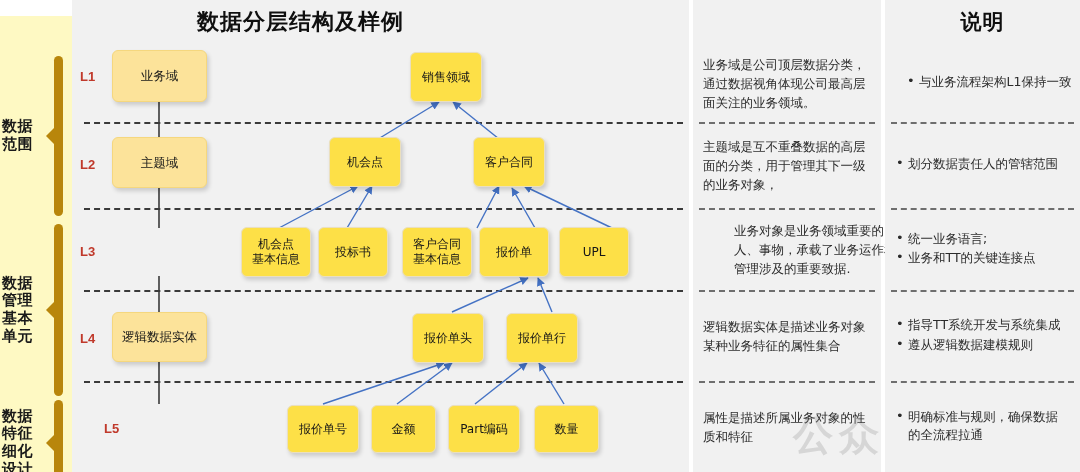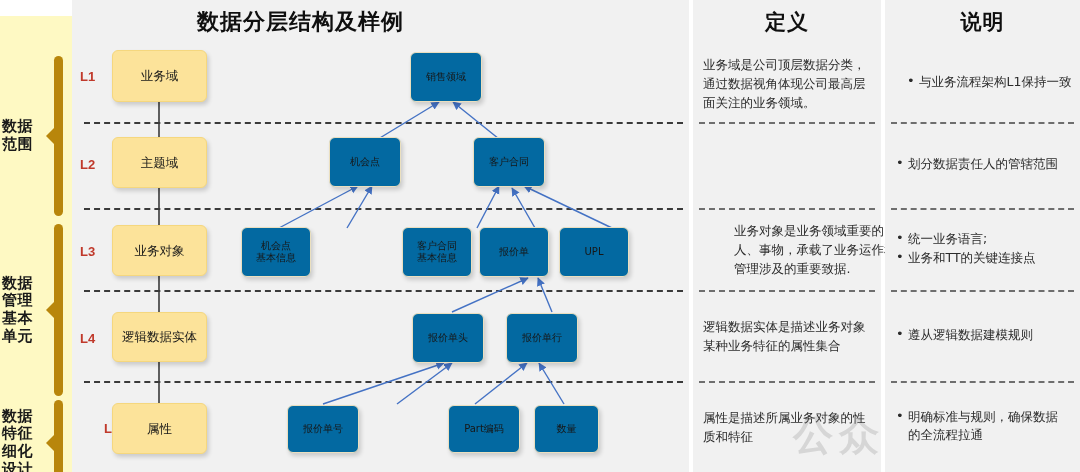--- a/index.html
+++ b/index.html
@@ -84,23 +84,23 @@
     font-size:12.5px;color:#171717;
     line-height:1.25;
     box-sizing:border-box;
     padding:2px 3px;
   }
   .box.main{
     background:#FCE39A;
     border:1px solid #F5D77E;
   }
   .box.leaf{
-    background:#0369a1;
+    background:#fde047;
     border:1px solid #EADFBF;
-    font-size:10px;
+    font-size:12px;
   }
 
   
   #wires{position:absolute;left:0;top:0;width:617px;height:472px;pointer-events:none;}
 
   
   .cell{
     position:absolute;left:0;width:100%;
     box-sizing:border-box;
     padding:0 10px;
@@ -221,55 +221,57 @@
     </svg>
 
     <div class="ltag" style="left:8px;top:69px;">L1</div>
     <div class="ltag" style="left:8px;top:157px;">L2</div>
     <div class="ltag" style="left:8px;top:244px;">L3</div>
     <div class="ltag" style="left:8px;top:331px;">L4</div>
     <div class="ltag" style="left:8px;top:421px;padding-left:24px;">L5</div>
 
     <div class="box main" style="left:40px;top:50px;width:95px;height:52px;">业务域</div>
     <div class="box main" style="left:40px;top:137px;width:95px;height:51px;">主题域</div>
-    <div class="box main" style="left:40px;top:225px;width:95px;height:51px;">业务对象</div>
     <div class="box main" style="left:40px;top:312px;width:95px;height:50px;">逻辑数据实体</div>
-    <div class="box main" style="left:40px;top:403px;width:95px;height:51px;">属性</div>
 
     <div class="box leaf" style="left:338px;top:52px;width:72px;height:50px;white-space:pre-line;">销售领域</div>
 
     <div class="box leaf" style="left:257px;top:137px;width:72px;height:50px;white-space:pre-line;">机会点</div>
     <div class="box leaf" style="left:401px;top:137px;width:72px;height:50px;white-space:pre-line;">客户合同</div>
 
     <div class="box leaf" style="left:169px;top:227px;width:70px;height:50px;white-space:pre-line;">机会点
 基本信息</div>
+    <div class="box leaf" style="left:246px;top:227px;width:70px;height:50px;white-space:pre-line;">投标书</div>
     <div class="box leaf" style="left:330px;top:227px;width:70px;height:50px;white-space:pre-line;">客户合同
 基本信息</div>
     <div class="box leaf" style="left:407px;top:227px;width:70px;height:50px;white-space:pre-line;">报价单</div>
     <div class="box leaf" style="left:487px;top:227px;width:70px;height:50px;white-space:pre-line;">UPL</div>
 
     <div class="box leaf" style="left:340px;top:313px;width:72px;height:50px;white-space:pre-line;">报价单头</div>
     <div class="box leaf" style="left:434px;top:313px;width:72px;height:50px;white-space:pre-line;">报价单行</div>
 
     <div class="box leaf" style="left:215px;top:405px;width:72px;height:48px;white-space:pre-line;">报价单号</div>
+    <div class="box leaf" style="left:299px;top:405px;width:65px;height:48px;white-space:pre-line;">金额</div>
     <div class="box leaf" style="left:376px;top:405px;width:72px;height:48px;white-space:pre-line;">Part编码</div>
     <div class="box leaf" style="left:462px;top:405px;width:65px;height:48px;white-space:pre-line;">数量</div>
   </div>
 
   <div class="panel" id="col-def">
-    <div class="col-head">定义</div>
 
     <div class="dash-soft" style="top:122px;"></div>
     <div class="dash-soft" style="top:208px;"></div>
     <div class="dash-soft" style="top:290px;"></div>
     <div class="dash-soft" style="top:381px;"></div>
 
     <div class="cell" style="top:44px;height:78px;">
       <div class="def-text">业务域是公司顶层数据分类，通过数据视角体现公司最高层面关注的业务领域。</div>
     </div>
+    <div class="cell" style="top:122px;height:86px;">
+      <div class="def-text">主题域是互不重叠数据的高层面的分类，用于管理其下一级的业务对象，</div>
+    </div>
     <div class="cell" style="top:208px;height:82px;margin-left:31px;">
       <div class="def-text">业务对象是业务领域重要的人、事物，承载了业务运作和管理涉及的重要致据.</div>
     </div>
     <div class="cell" style="top:290px;height:91px;">
       <div class="def-text">逻辑数据实体是描述业务对象某种业务特征的属性集合</div>
     </div>
     <div class="cell" style="top:381px;height:91px;">
       <div class="def-text">属性是描述所属业务对象的性质和特征</div>
     </div>
 
@@ -295,20 +297,21 @@
         </ul>
     </div>
     <div class="cell" style="top:208px;height:82px;">
       <ul class="note-list">
           <li>统一业务语言;</li>
           <li>业务和TT的关键连接点</li>
         </ul>
     </div>
     <div class="cell" style="top:290px;height:91px;">
       <ul class="note-list">
+          <li>指导TT系统开发与系统集成</li>
           <li>遵从逻辑数据建模规则</li>
         </ul>
     </div>
     <div class="cell" style="top:381px;height:91px;">
       <ul class="note-list">
           <li>明确标准与规则，确保数据的全流程拉通</li>
         </ul>
     </div>
   </div>
 

